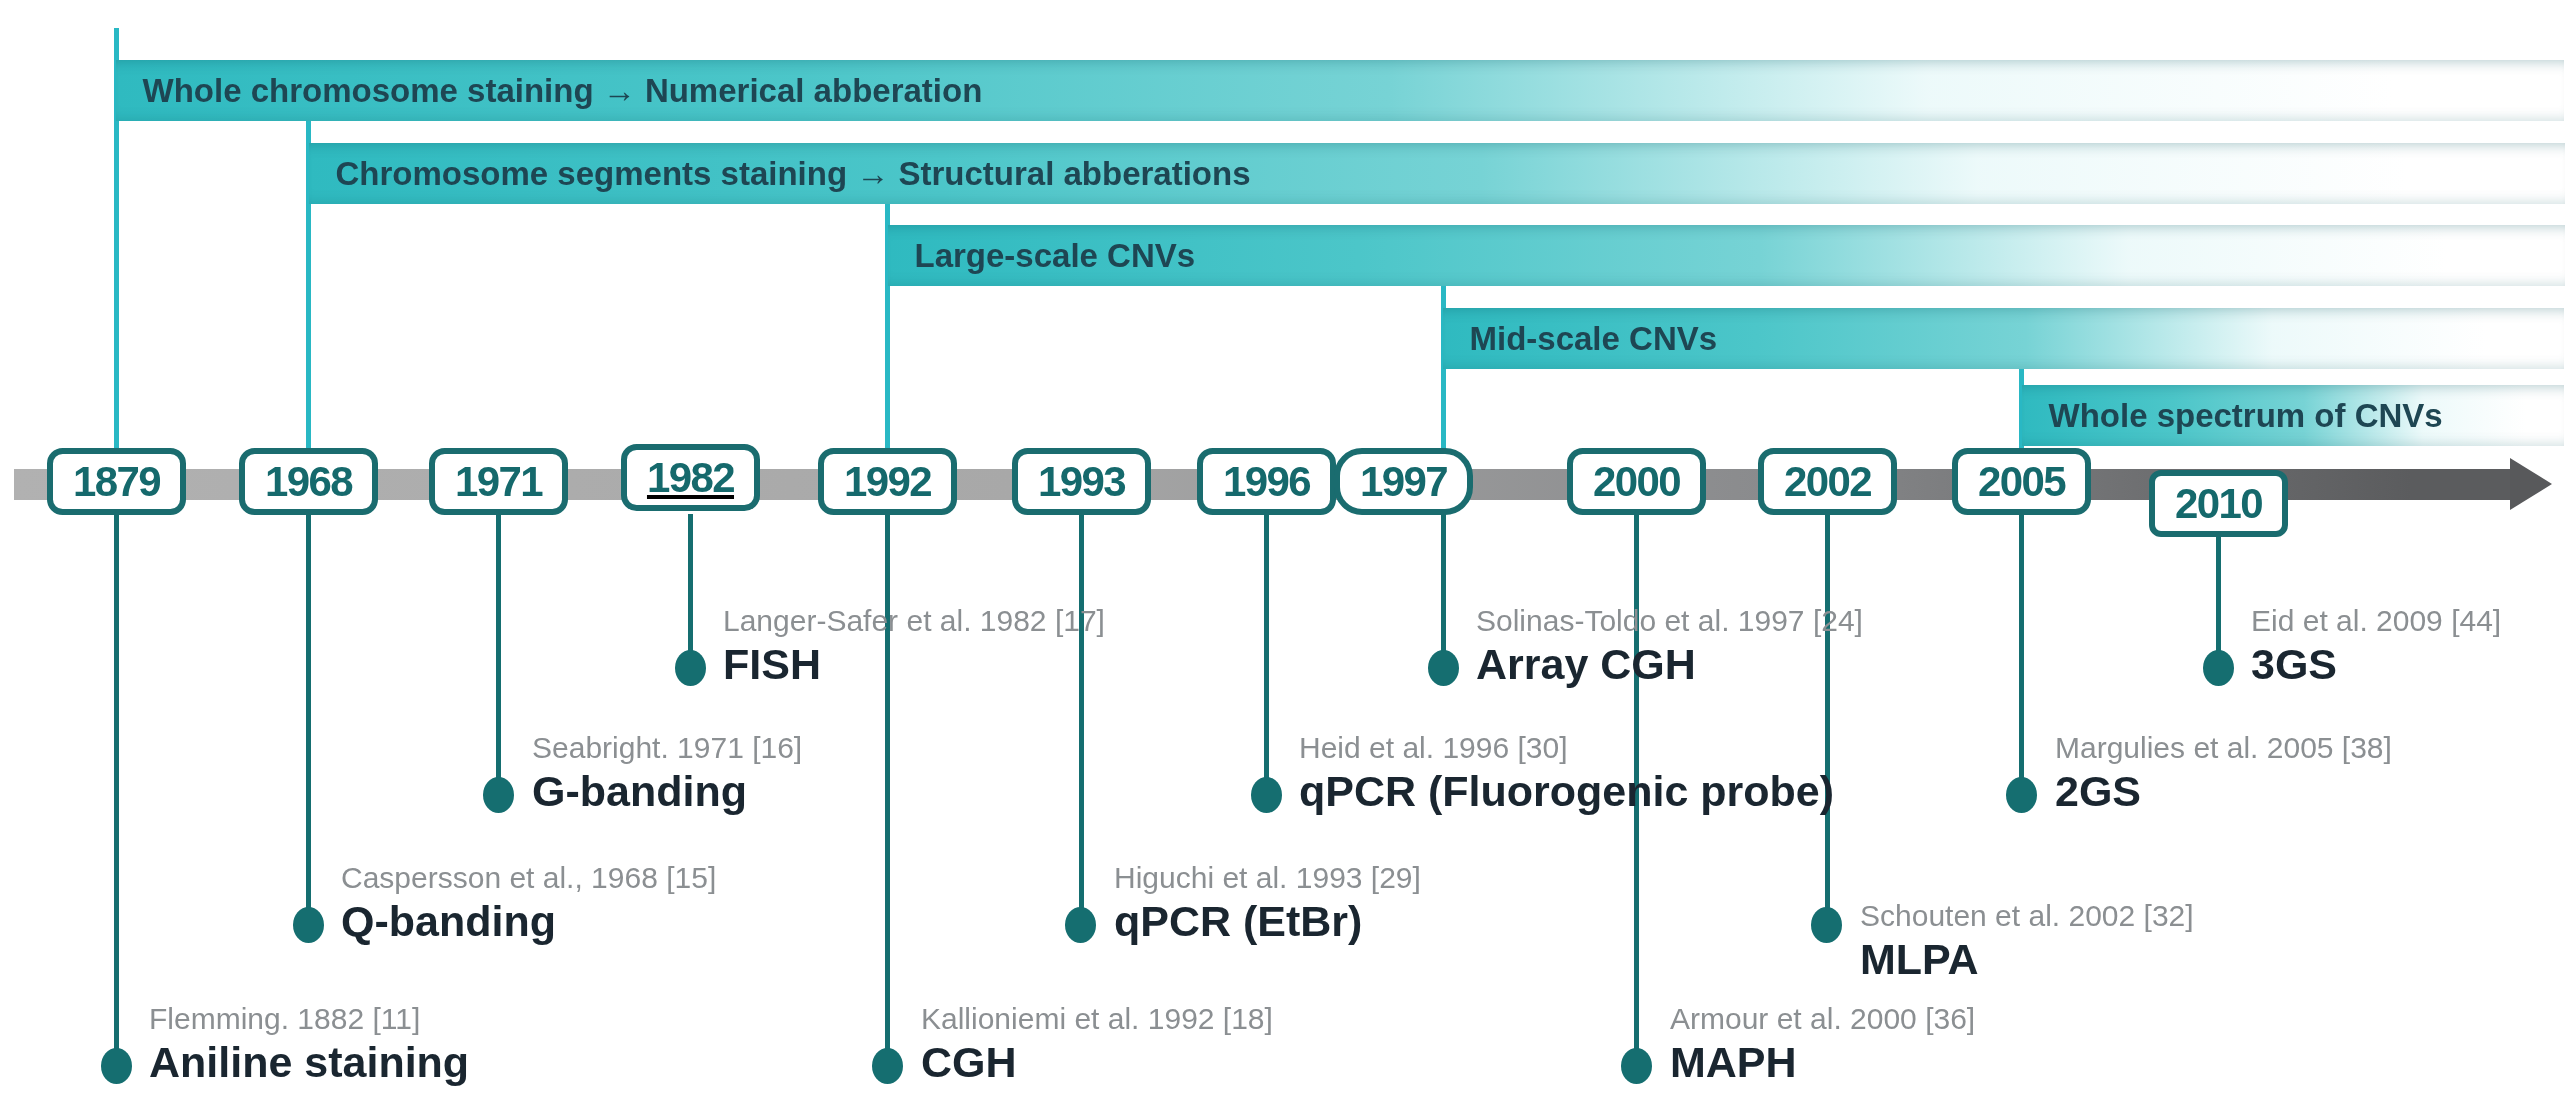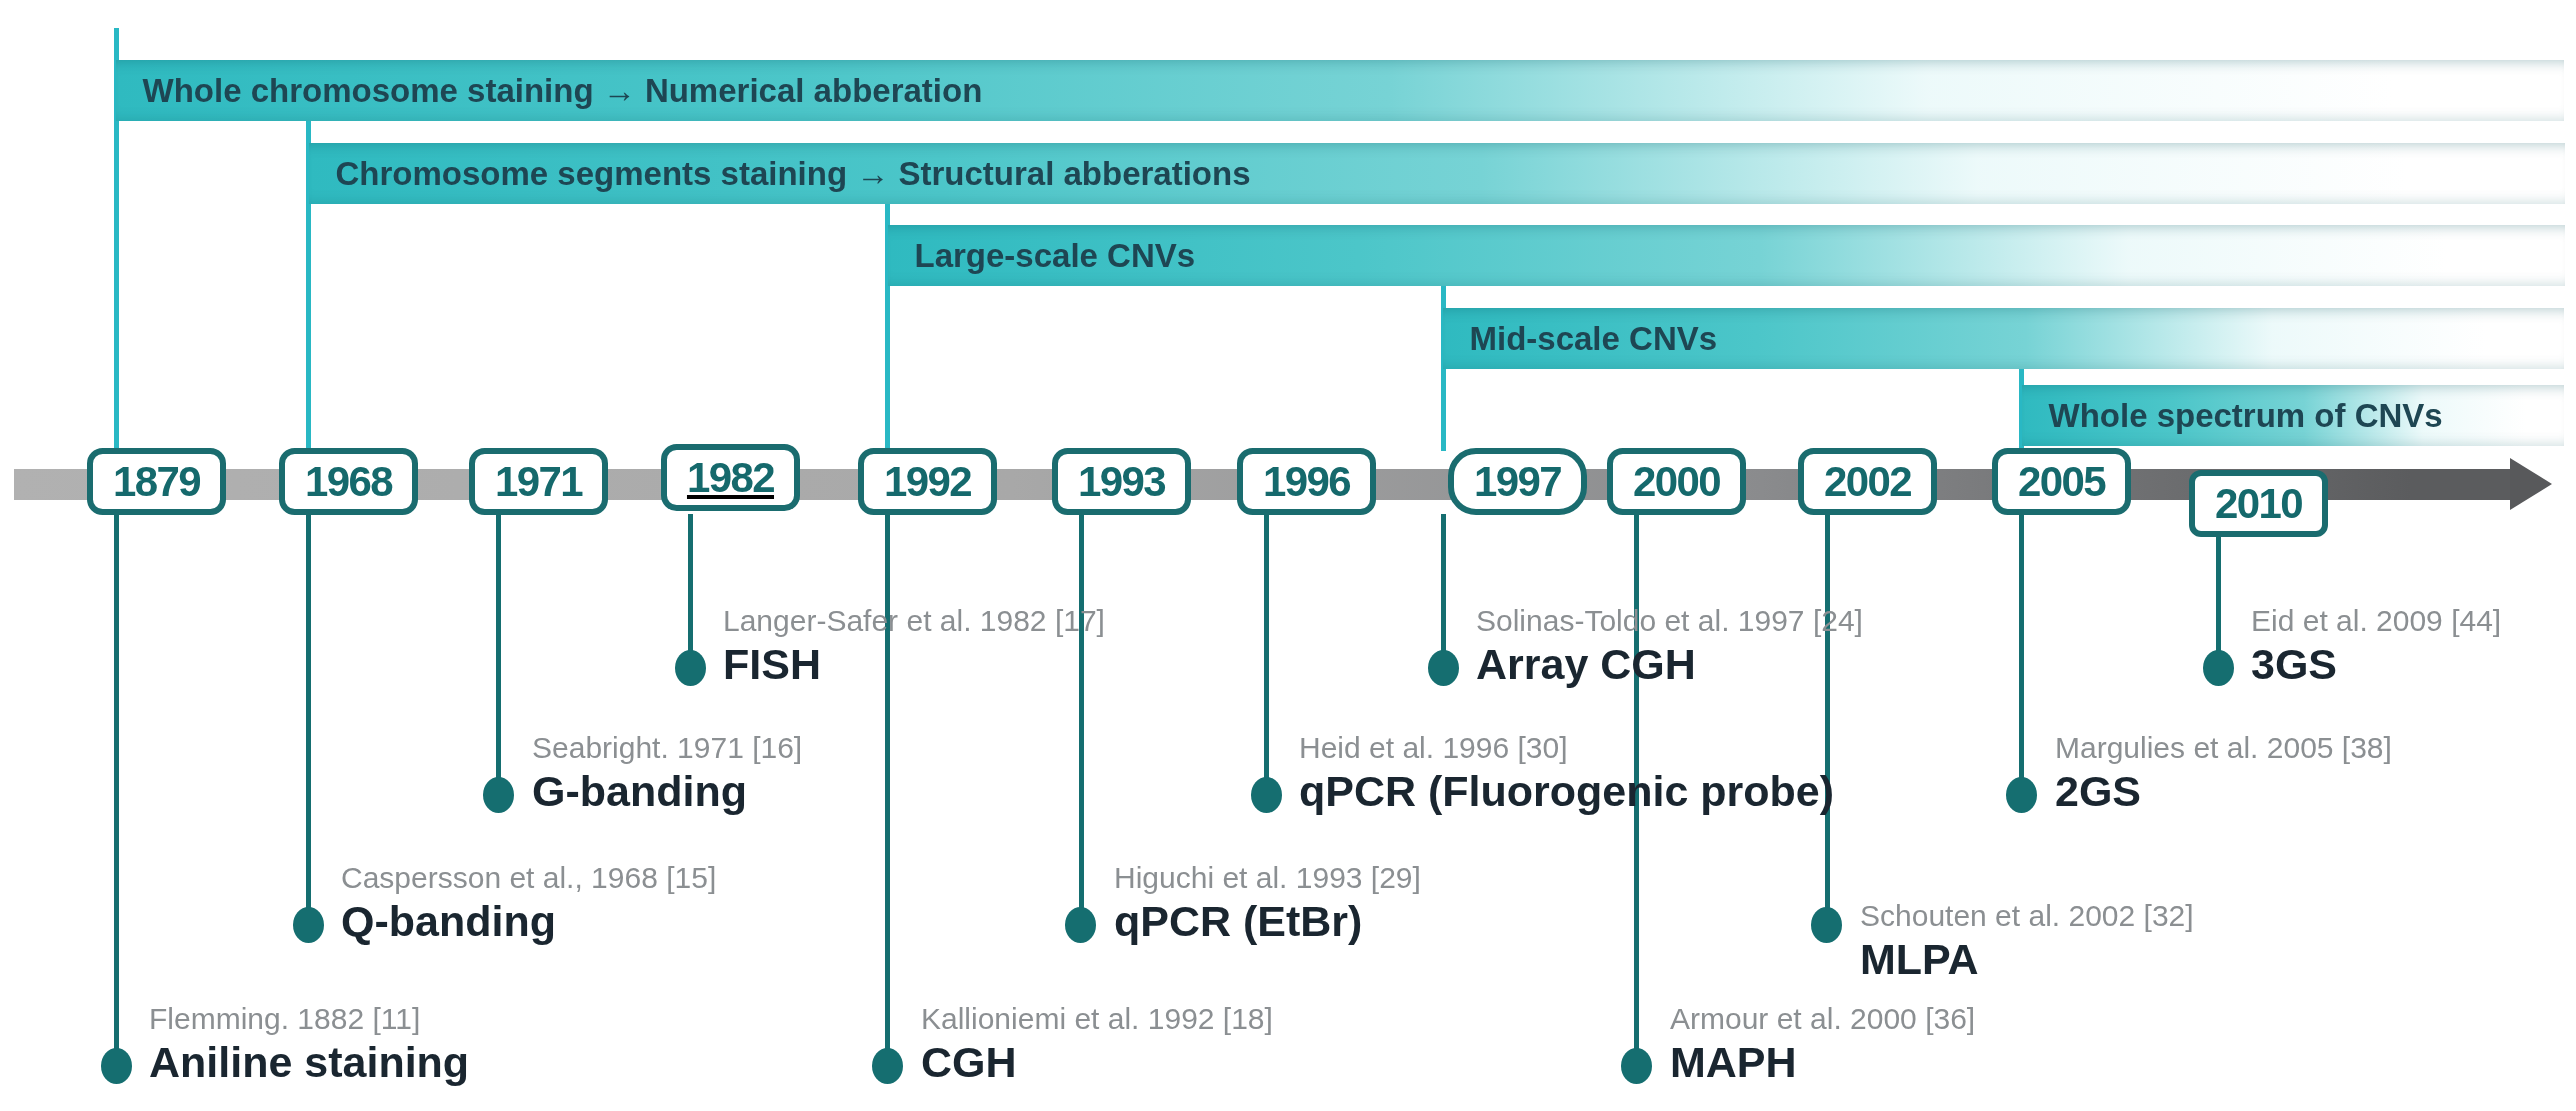--- a/index.html
+++ b/index.html
@@ -19,21 +19,21 @@
        background:linear-gradient(90deg,#2fbac0 0%,#4cc6c9 28%,#77d3d5 52%,rgba(214,243,244,0.45) 74%,rgba(255,255,255,0) 93%);
        box-shadow:inset 0 12.5px 12.5px -11px rgba(0,80,90,0.30), inset 0 -12.5px 12.5px -11px rgba(0,80,90,0.20);margin-top:32px;}
 
   
   .vline-up{position:absolute; width:4.7px; background:#29b8c4; z-index:2;}
   .vline-down{position:absolute; width:4.7px; background:#156e70; z-index:2;}
 
   
   .year-box{position:absolute; width:139px; height:67px; box-sizing:border-box; z-index:4;
        background:#ffffff; border:6.2px solid #1a6c6f; border-radius:15.6px;
-       display:flex; align-items:center; justify-content:center;margin-left:40px;}
+       display:flex; align-items:center; justify-content:center;}
   .year-box span{font-size:42px; font-weight:bold; letter-spacing:-1.6px; color:#15696c;}
 
   
   .dot{position:absolute; width:31px; height:36px; border-radius:50%; background:#156e70; z-index:3;}
   .entry{position:absolute; z-index:5;}
   .citation{font-size:30px; line-height:34px; color:#8b8f92; margin-bottom:4.7px; white-space:nowrap;}
   .method{font-size:43px; line-height:42px; font-weight:bold; color:#1a2630; white-space:nowrap;}
 </style>
 </head>
 <body>
@@ -121,21 +121,21 @@
       <div class="vline-down" style="left: 1264px; top: 514px; height: 281px;"></div>
       <div class="year-box" style="left: 1197px; top: 448px;">
         <span>1996</span>
       </div>
       <div class="dot" style="left: 1251px; top: 777px;"></div>
       <div class="entry" style="left: 1299px; top: 731px;">
         <div class="citation">Heid et al. 1996 [30]</div>
         <div class="method">qPCR (Fluorogenic probe)</div>
       </div>
       <div class="vline-down" style="left: 1441px; top: 514px; height: 154px;"></div>
-      <div class="year-box" style="left: 1408px; top: 448px; border-radius: 28px;">
+      <div class="year-box" style="left: 1334px; top: 448px; border-radius: 28px;">
         <span>1997</span>
       </div>
       <div class="dot" style="left: 1428px; top: 650px;"></div>
       <div class="entry" style="left: 1476px; top: 604px;">
         <div class="citation">Solinas-Toldo et al. 1997 [24]</div>
         <div class="method">Array CGH</div>
       </div>
       <div class="vline-down" style="left: 1634px; top: 514px; height: 552px;"></div>
       <div class="year-box" style="left: 1567px; top: 448px;">
         <span>2000</span>

